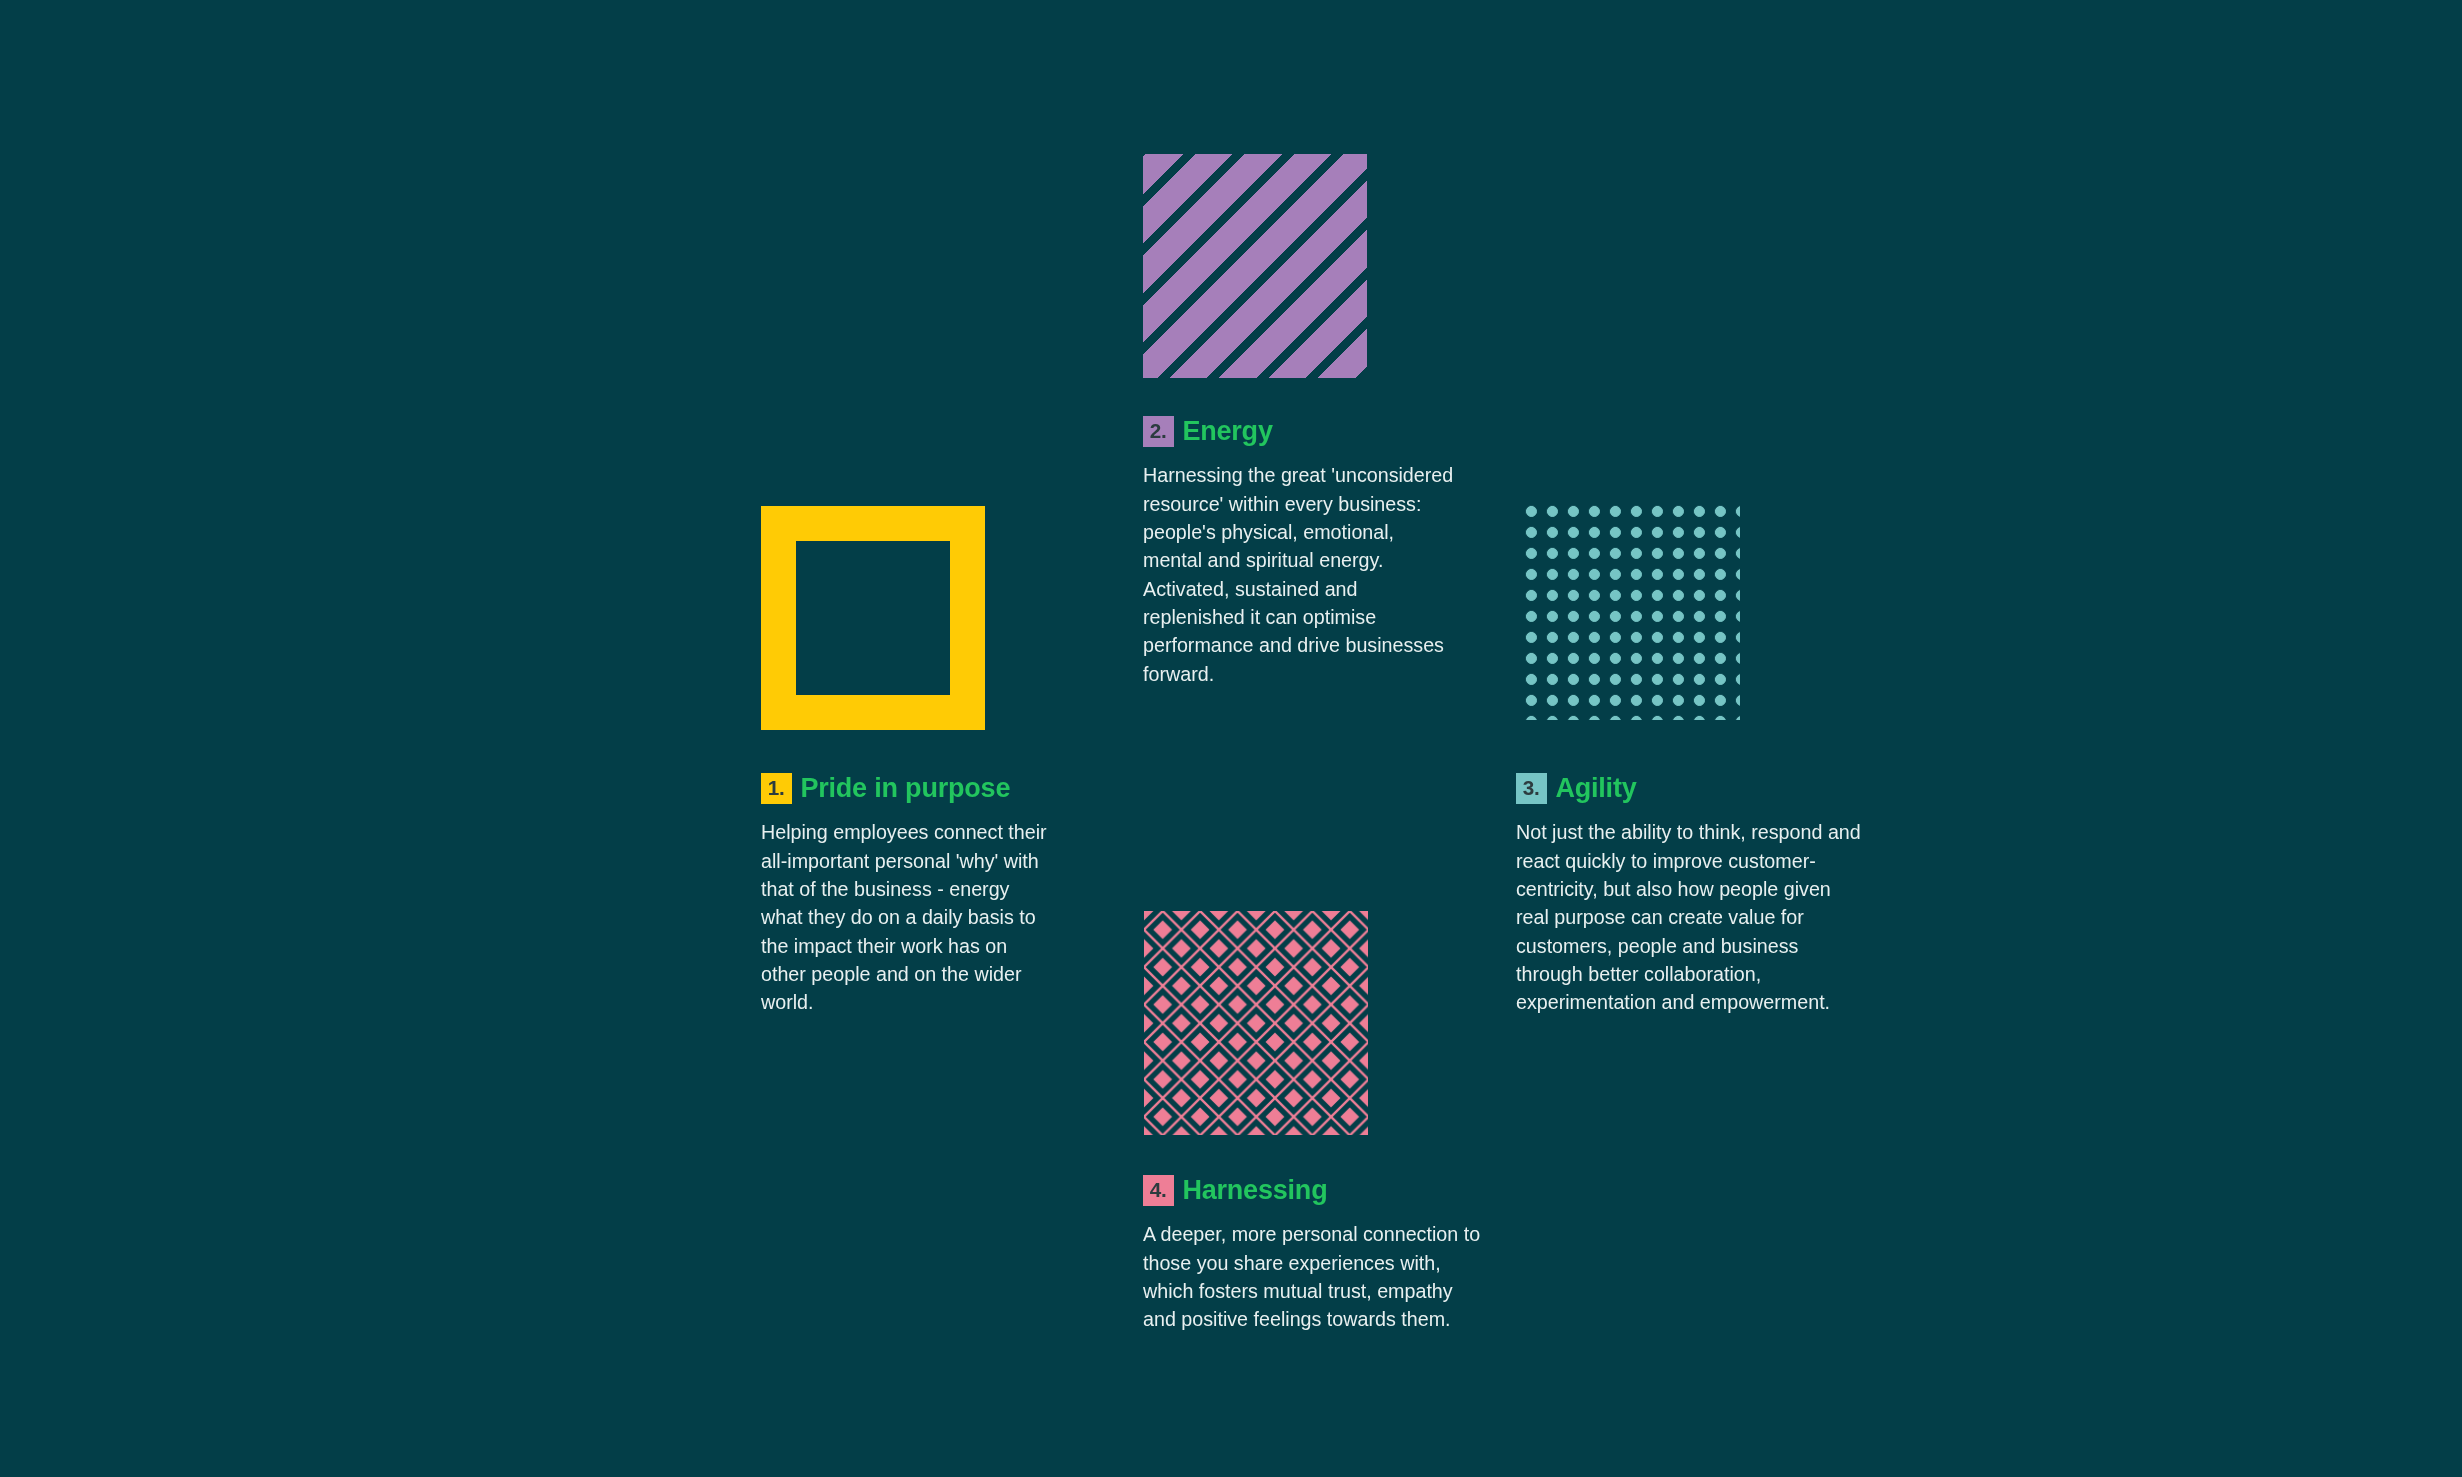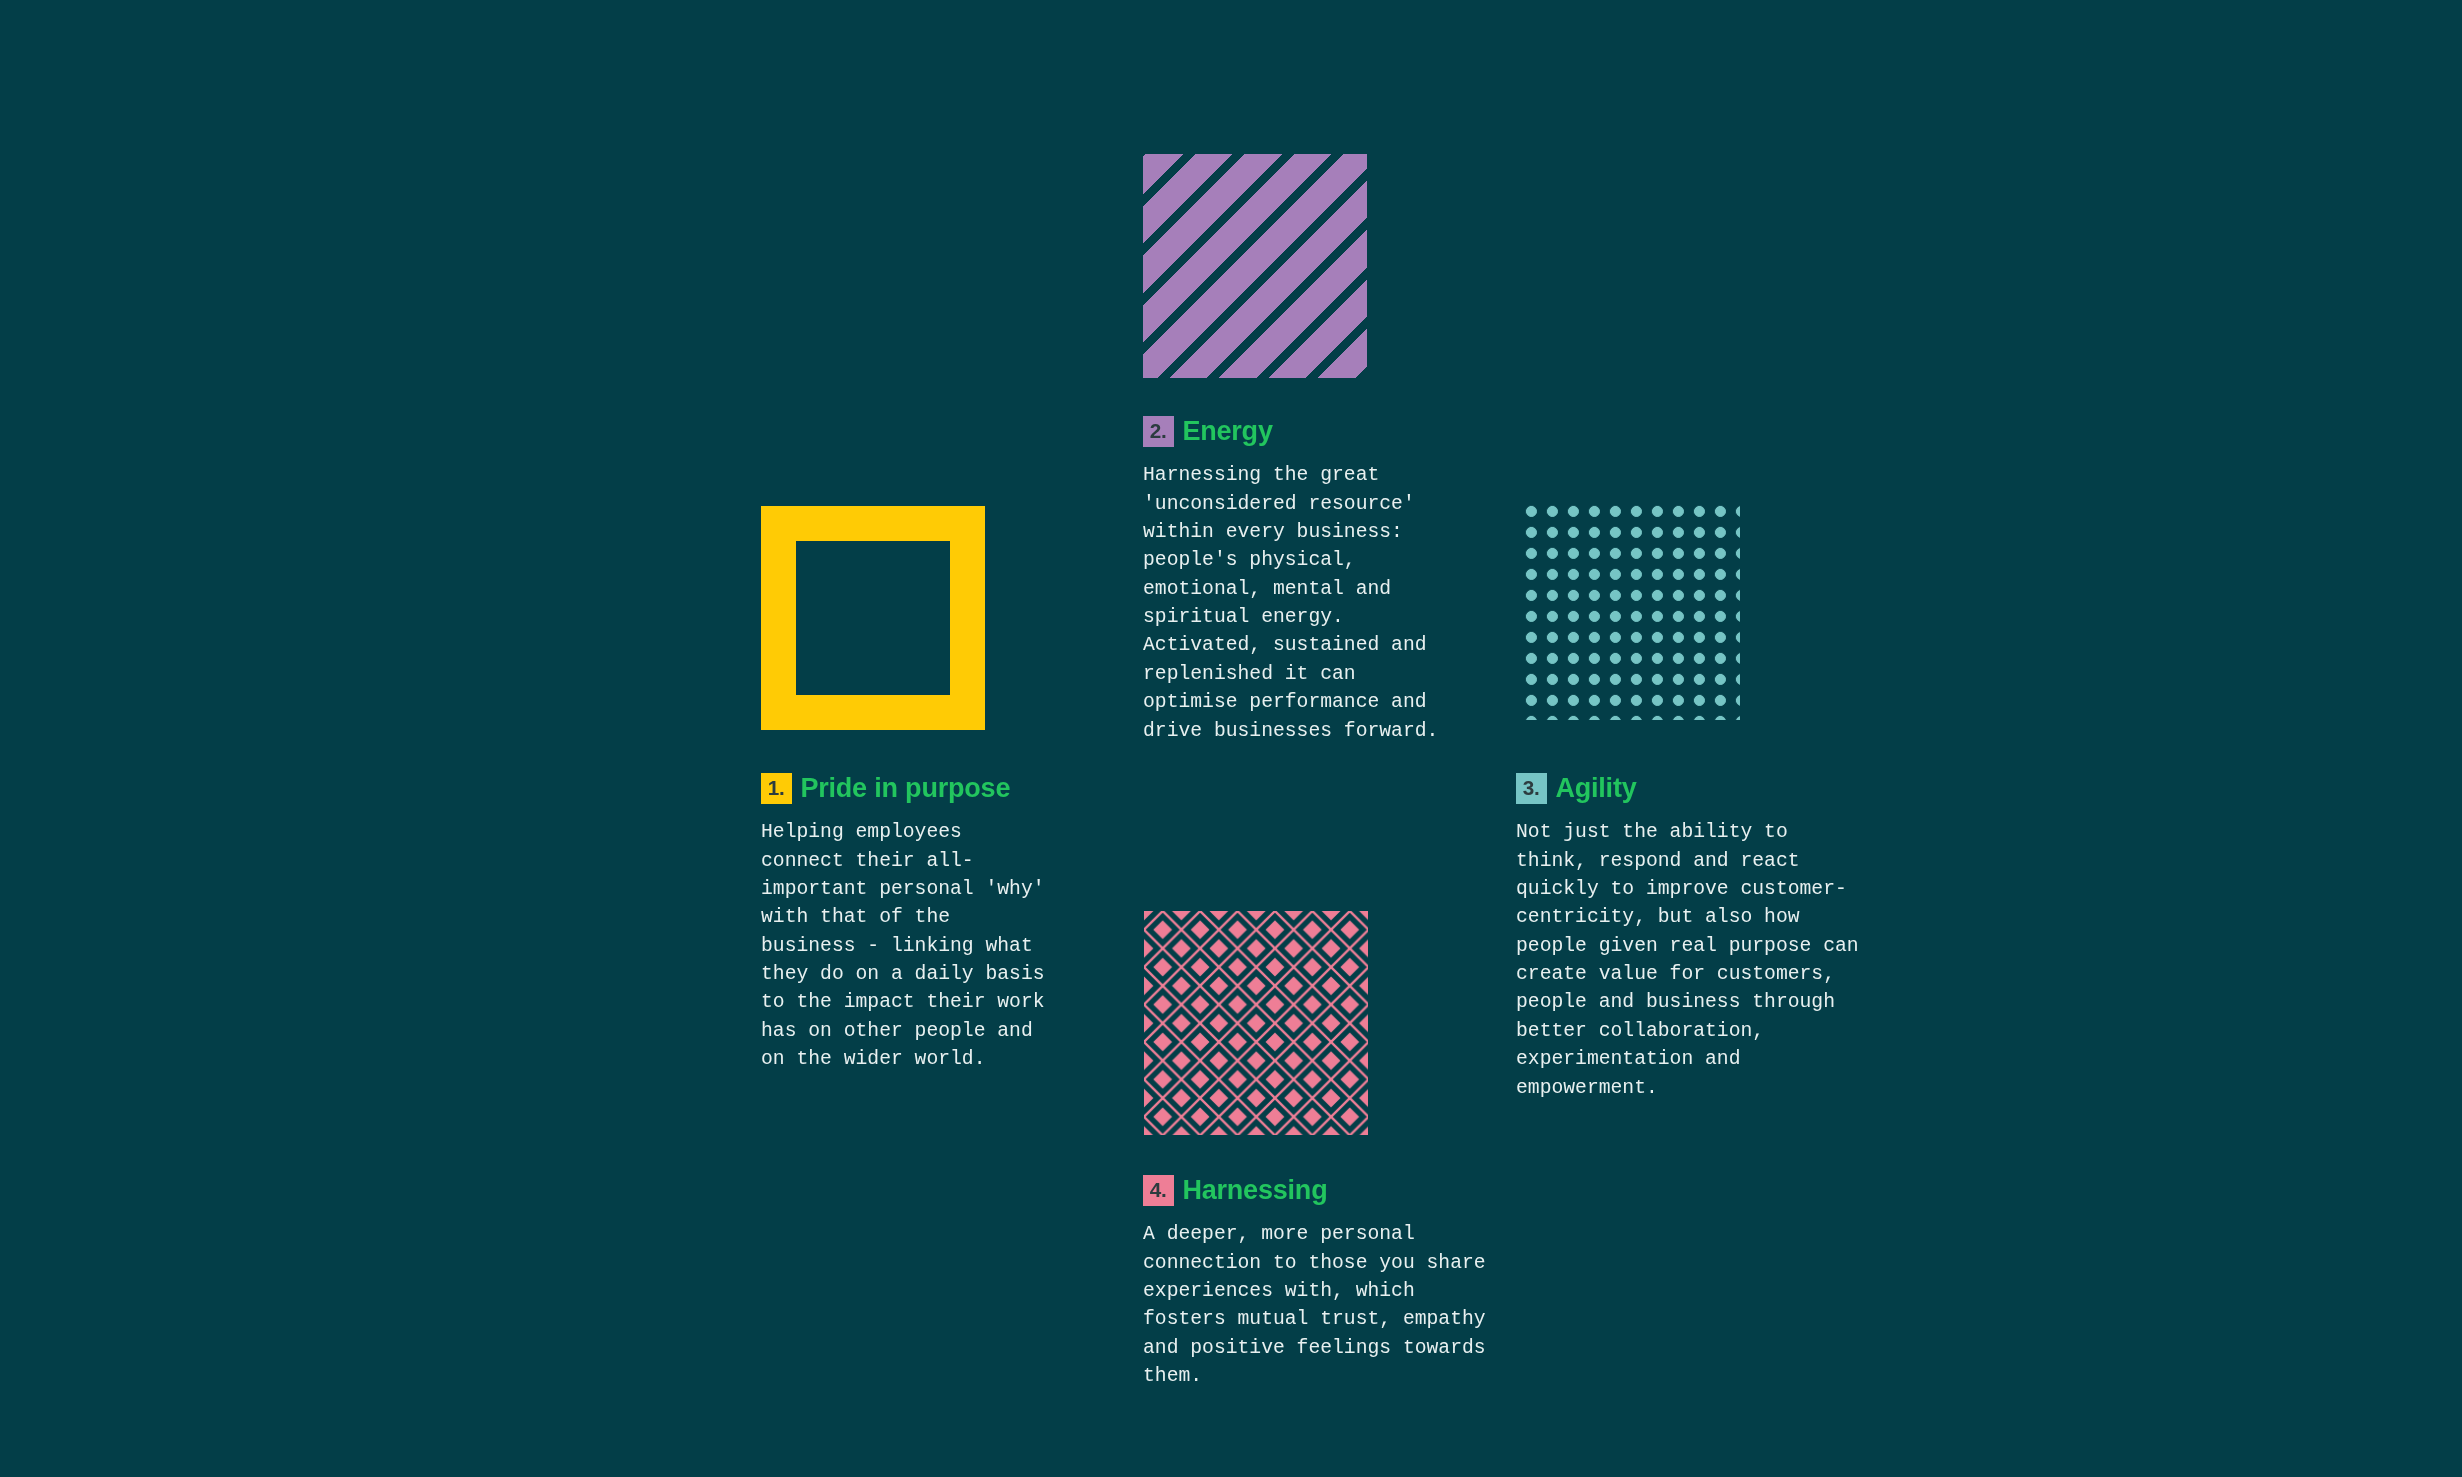--- a/index.html
+++ b/index.html
@@ -98,21 +98,20 @@
     line-height: 1;
     white-space: nowrap;
     letter-spacing: -0.2px;
   }
 
   .card-body {
     font-size: 19.7px;
     line-height: 1.44;
     color: #E8F0F0;
     font-weight: 400;
-    font-family: Liberation Mono, monospace;
   }
 
   
   #swatch-pride      { left: 761px; top: 506px; }
   #swatch-energy     { left: 1143px; top: 154px;  }
   #swatch-agility    { left: 1516px; top: 496px; }
   #swatch-camaraderie{ left: 1144px; top: 911px; }
 
   #card-pride       { left: 761px; top: 773px; width: 295px; }
   #card-energy      { left: 1143px; top: 416px;  width: 315px; }
@@ -124,21 +123,21 @@
 
 <div class="canvas">
 
   <div class="swatch swatch-frame" id="swatch-pride"></div>
 
   <div class="card" id="card-pride">
     <div class="card-head">
       <span class="badge badge-1">1.</span>
       <span class="card-title">Pride in purpose</span>
     </div>
-    <div class="card-body">Helping employees connect their all-important personal 'why' with that of the business - linking what they do on a daily basis to the impact their work has on other people and on the wider world.</div>
+    <div class="card-body">Helping employees connect their all-important personal 'why' with that of the business - energy what they do on a daily basis to the impact their work has on other people and on the wider world.</div>
   </div>
 
   <div class="swatch swatch-stripes" id="swatch-energy"></div>
 
   <div class="card" id="card-energy">
     <div class="card-head">
       <span class="badge badge-2">2.</span>
       <span class="card-title">Energy</span>
     </div>
     <div class="card-body">Harnessing the great 'unconsidered resource' within every business: people's physical, emotional, mental and spiritual energy. Activated, sustained and replenished it can optimise performance and drive businesses forward.</div>

